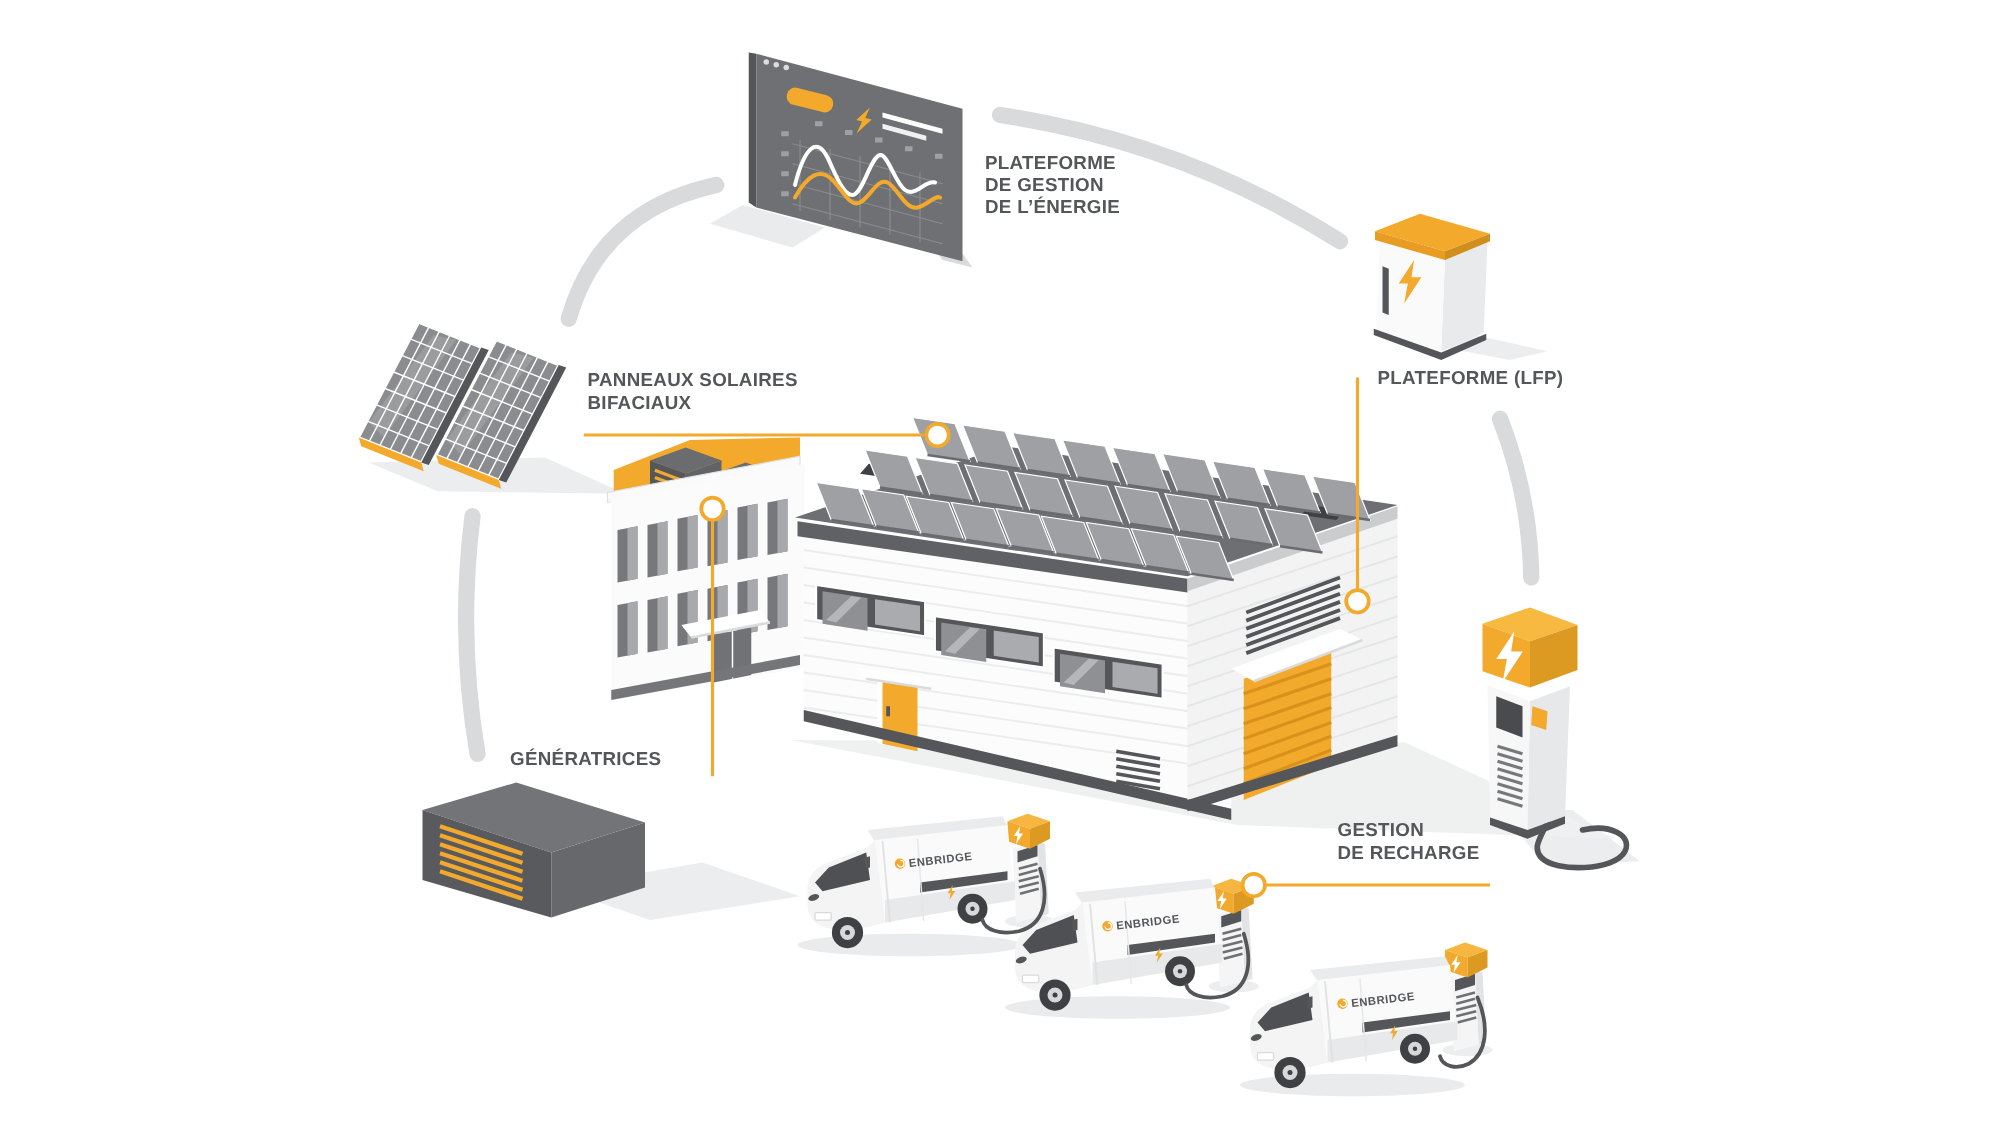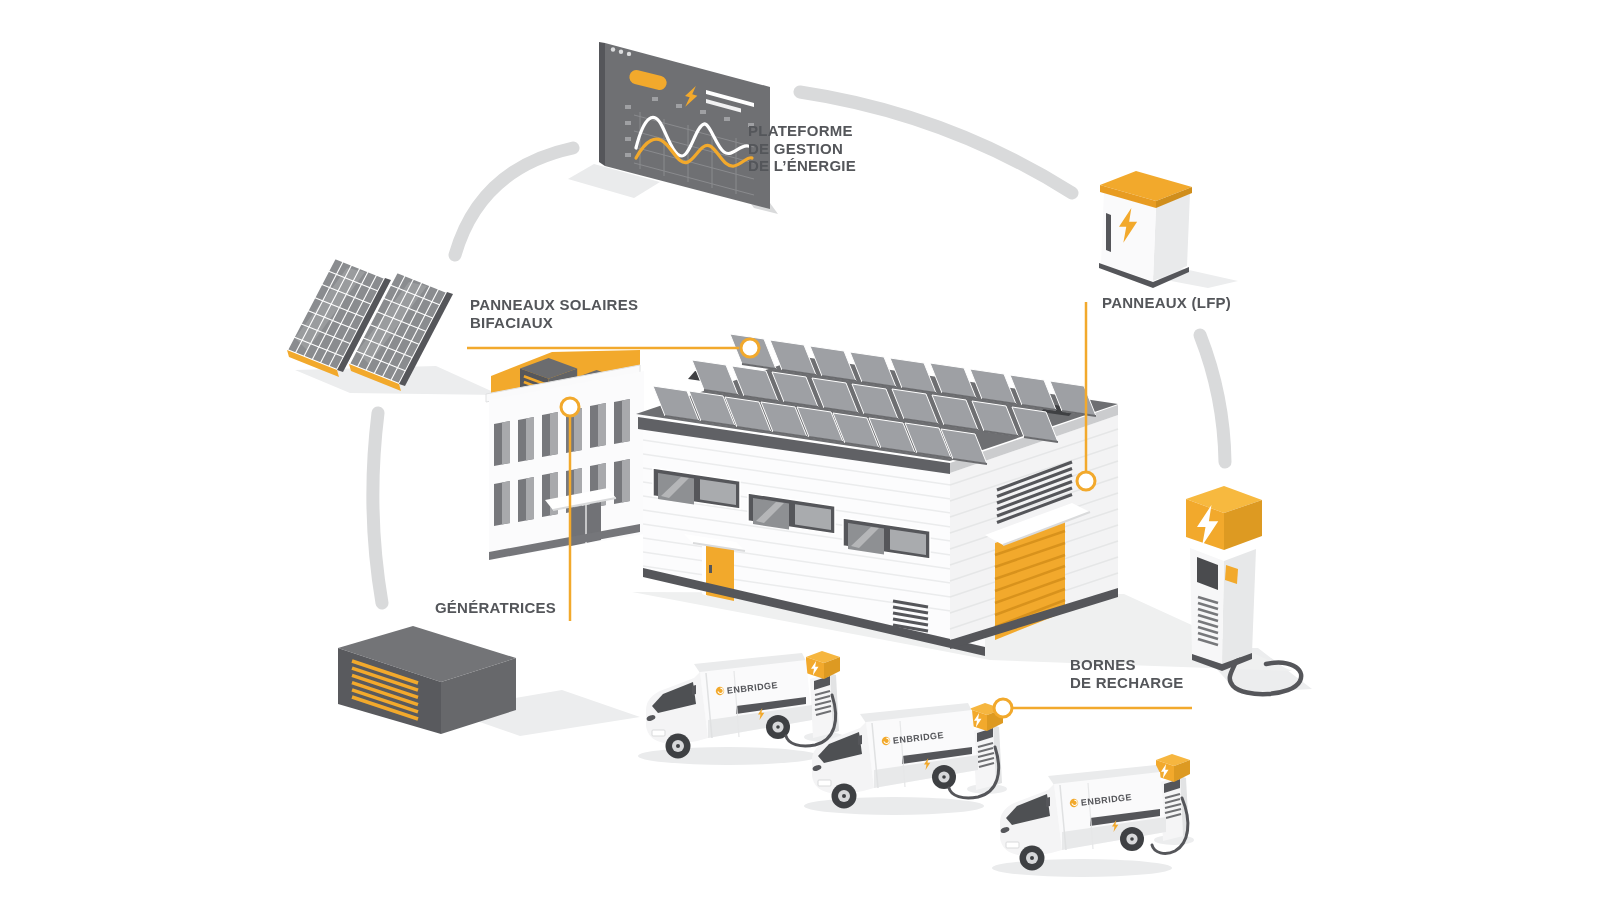--- a/index.html
+++ b/index.html
@@ -2,21 +2,21 @@
 <html><head>
 <meta charset="utf-8">
 <style>
   html,body{margin:0;padding:0;background:#ffffff;}
   body{width:1600px;height:900px;position:relative;overflow:hidden;
        font-family:"Liberation Sans",sans-serif;}
   .stage{position:absolute;left:0;top:0;width:1600px;height:900px;}
   svg.stage{display:block;}
   .label{position:absolute;font-weight:bold;font-size:15px;line-height:17.5px;
          letter-spacing:.25px;color:#54565A;white-space:pre-line;}
-  .label.right{text-align:right;}
+  .label.right{text-align:left;}
   .vtext{font-size:9px;font-weight:bold;fill:#55565A;letter-spacing:.45px;
          font-family:"Liberation Sans",sans-serif;}
 </style>
 </head>
 <body>
 
 <svg class="stage" viewBox="0 0 1600 900" xmlns="http://www.w3.org/2000/svg">
   <defs>
     <path id="bolt" d="M8.5,0 L0,13 L5,13 L3,24 L12.5,9.5 L7,9.5 Z" fill="currentColor"></path>
 
@@ -388,21 +388,21 @@
     </g>
     <g fill="#FFFFFF" stroke="#F2A92C" stroke-width="3">
       <circle cx="750" cy="348" r="9"></circle>
       <circle cx="1086" cy="481" r="9"></circle>
       <circle cx="570" cy="407" r="9"></circle>
       <circle cx="1003" cy="708" r="9"></circle>
     </g>
   </g>
 </svg>
 
-<div class="label" style="left:748px;top:122px">PLATEFORME
+<div class="label" style="left:788px;top:122px">PLATEFORME
 DE GESTION
 DE L’ÉNERGIE</div>
 <div class="label" style="left:470px;top:296px">PANNEAUX SOLAIRES
 BIFACIAUX</div>
-<div class="label" style="left:1102px;top:294px">PANNEAUX (LFP)</div>
+<div class="label" style="left:1102px;top:294px">PLATEFORME (LFP)</div>
 <div class="label right" style="left:408px;top:599px;width:148px">GÉNÉRATRICES</div>
-<div class="label" style="left:1070px;top:656px">BORNES
+<div class="label" style="left:1070px;top:656px">GESTION
 DE RECHARGE</div>
 
 </body></html>

